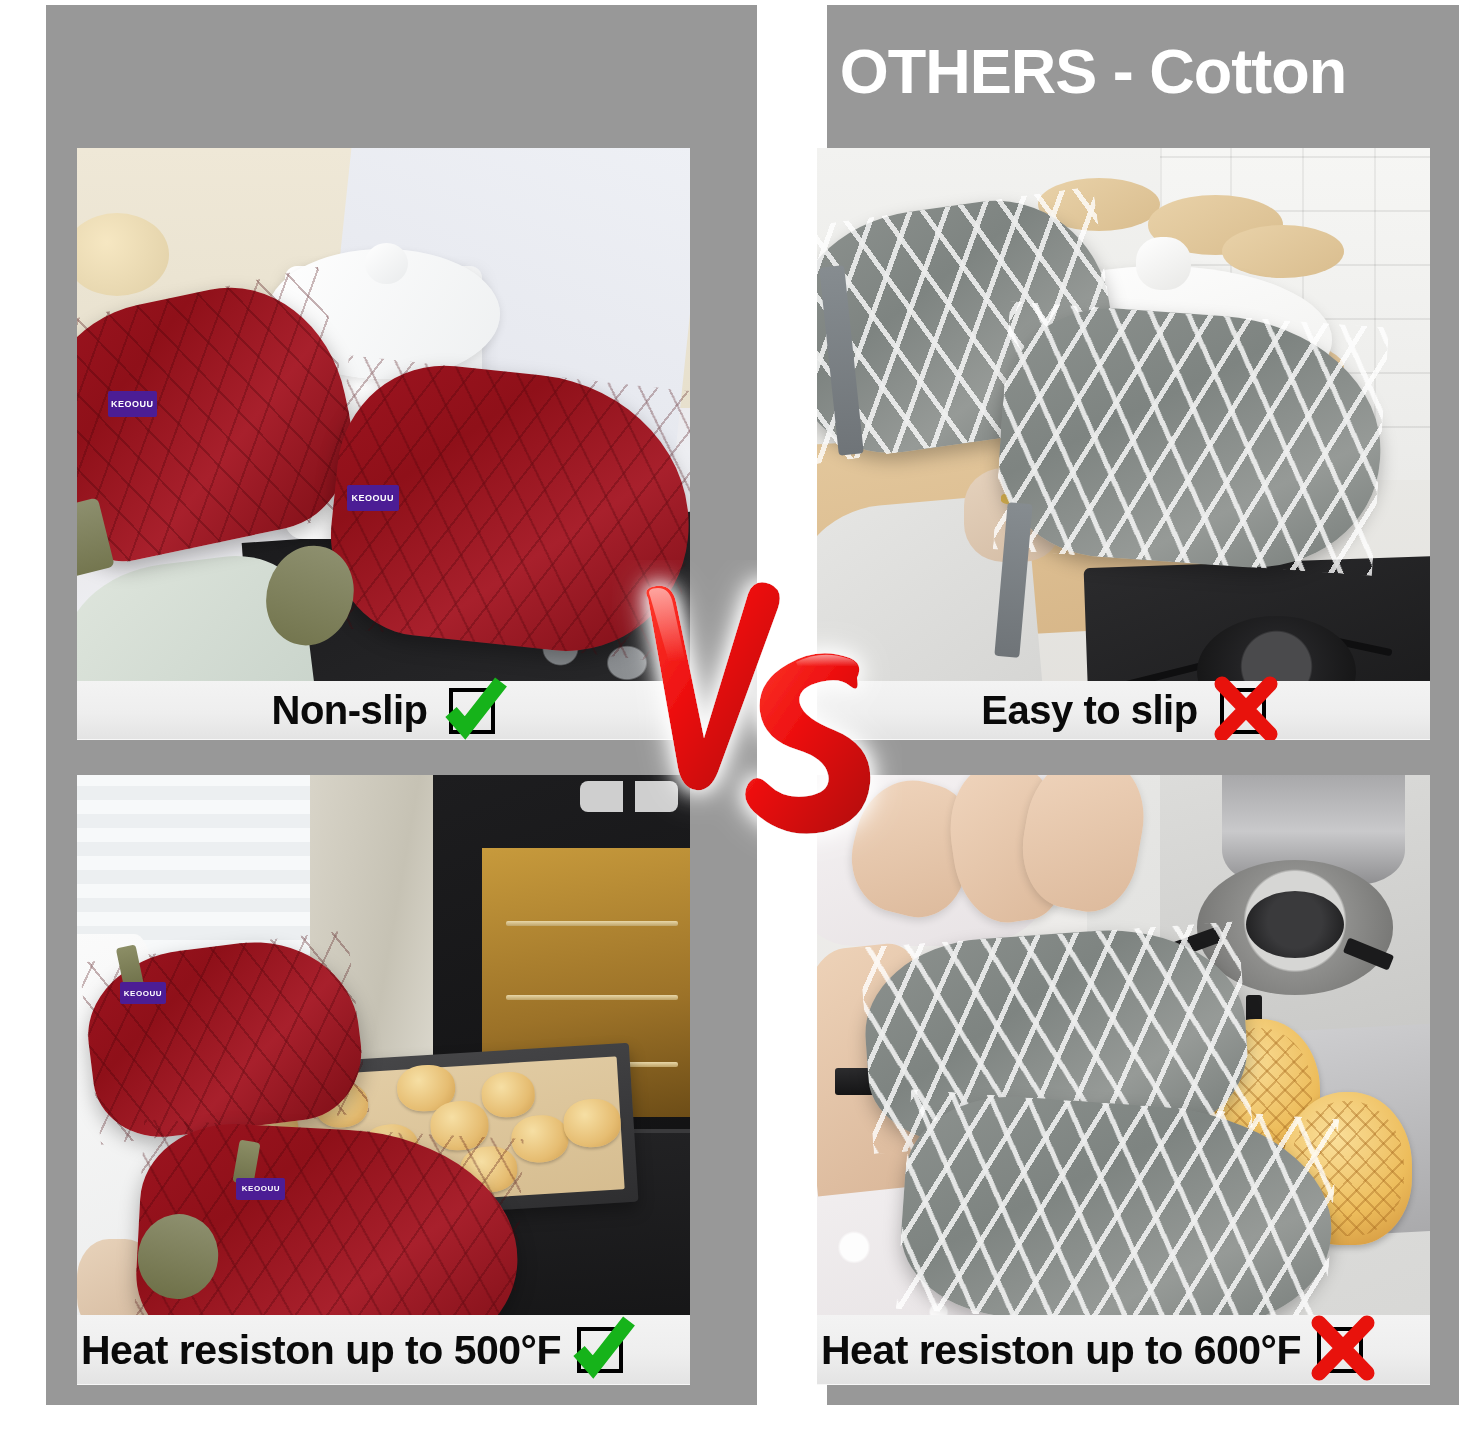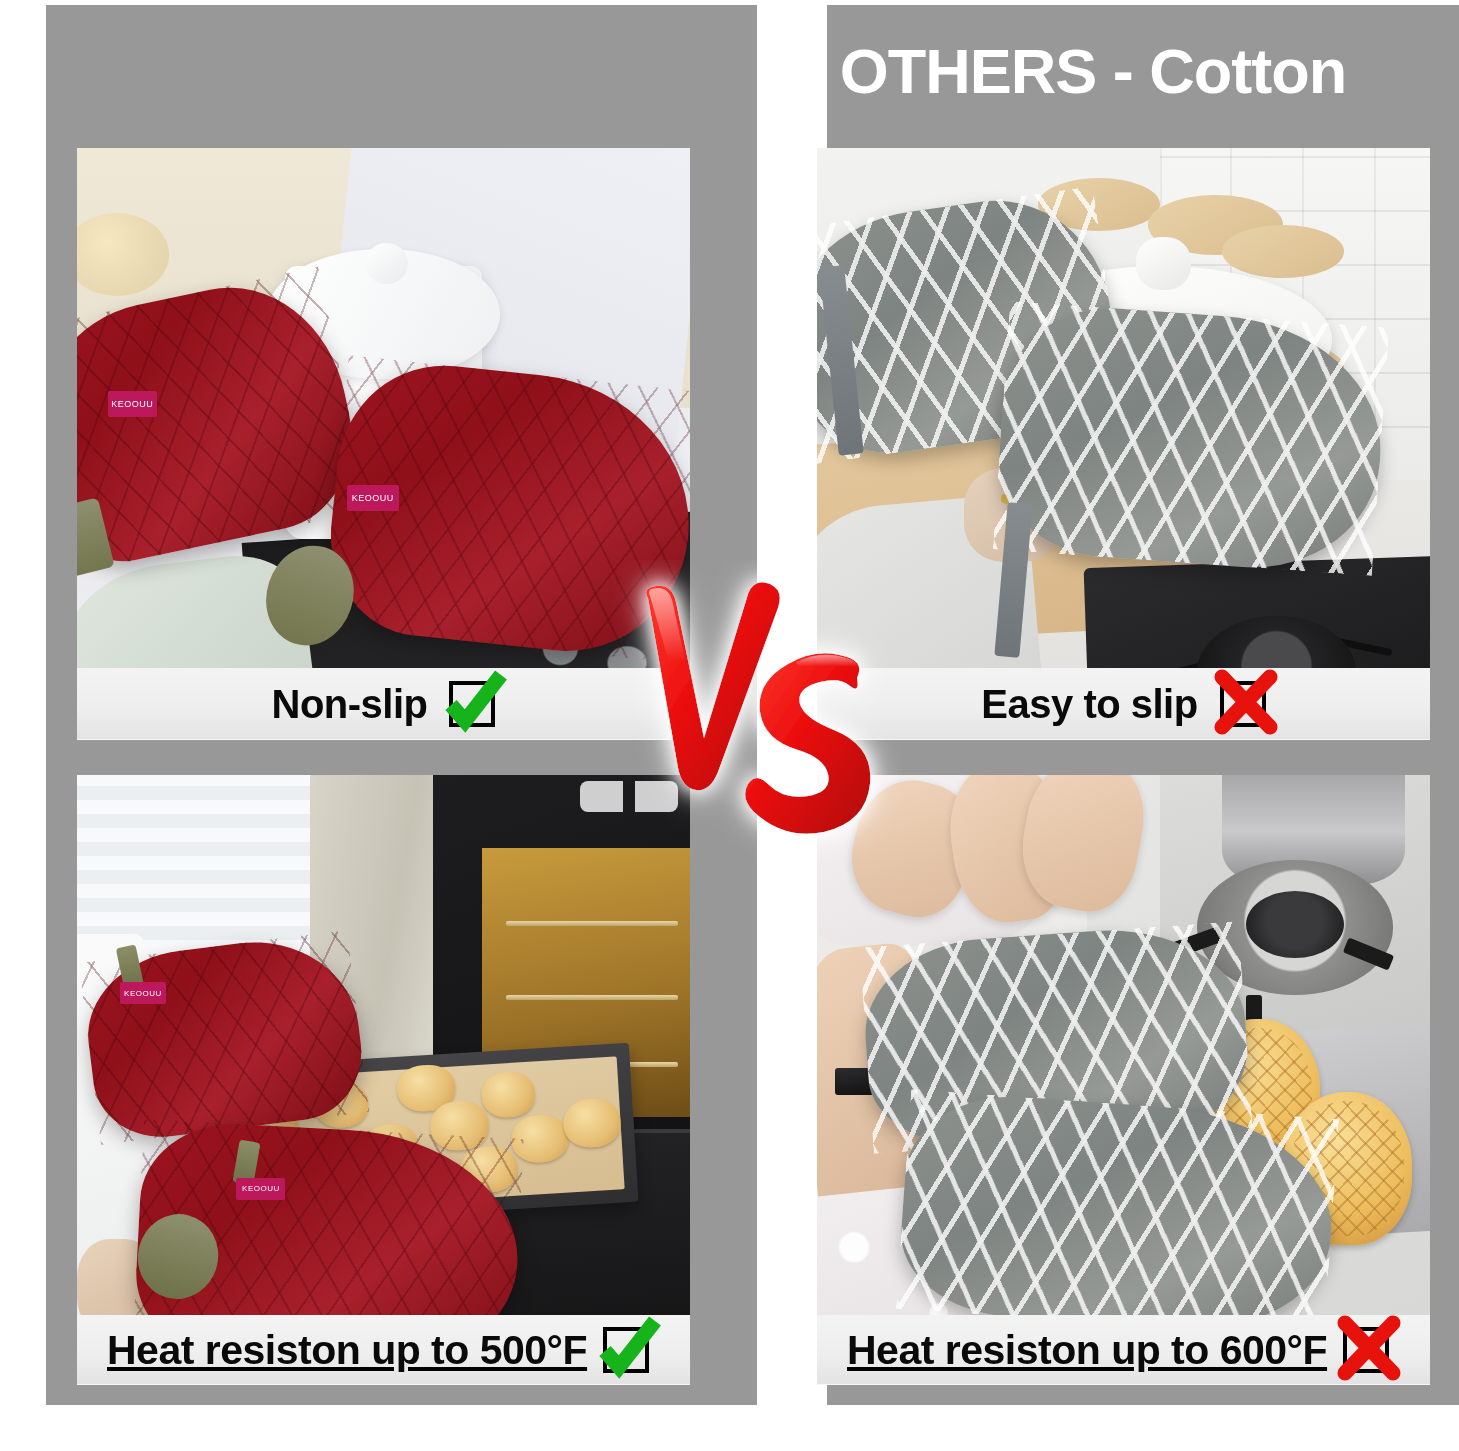--- a/index.html
+++ b/index.html
@@ -23,25 +23,25 @@
   
   .card{position:absolute;overflow:hidden;background:#ddd;}
   #card-tl{left:77px;  top:148px; width:613px; height:592px;}
   #card-tr{left:817px; top:148px; width:613px; height:592px;}
   #card-bl{left:77px;  top:775px; width:613px; height:610px;}
   #card-br{left:817px; top:775px; width:613px; height:610px;}
 
   .photo{position:absolute;left:0;top:0;right:0;bottom:0;overflow:hidden;}
 
   
-  .caption{position:absolute;left:0;right:0;bottom:0;height:72px;
+  .caption{position:absolute;left:0;right:0;bottom:0;height:59px;
            background:linear-gradient(180deg,#f3f3f3 0%,#eeeeee 55%,#e3e3e3 100%);
            display:flex;align-items:center;justify-content:center;gap:22px;
            box-shadow:0 -1px 0 rgba(255,255,255,.7) inset;}
-  #card-bl .caption,#card-br .caption{height:70px;justify-content:flex-start;padding-left:30px;gap:16px;text-decoration:underline;}
+  #card-bl .caption,#card-br .caption{height:70px;justify-content:flex-start;padding-left:4px;gap:16px;}
   .caption-text{font-size:40px;font-weight:bold;color:#0a0a0a;white-space:nowrap;
                 letter-spacing:-.5px;}
   #card-bl .caption-text,#card-br .caption-text{font-size:41px;}
 
   
   .mark{position:relative;width:46px;height:46px;flex:0 0 auto;}
   .mark .box{position:absolute;left:0;top:0;width:100%;height:100%;
              border:4px solid #000;box-sizing:border-box;}
   .mark svg{position:absolute;left:-10px;top:-14px;width:72px;height:72px;overflow:visible;}
 
@@ -76,23 +76,23 @@
       background:linear-gradient(140deg,#ffffff,#e9ebec);}
   .tl-potline{position:absolute;left:36%;top:48%;width:12%;height:14%;
       border-left:3px solid #7fc4c0;transform:rotate(4deg);opacity:.8;}
   .mitt-red{position:absolute;background:
       linear-gradient(140deg,#9d1420 0%,#8f1019 30%,#a8202c 62%,#7c0d15 100%);
       box-shadow:0 8px 20px rgba(0,0,0,.28);}
   .quilt{position:absolute;inset:0;opacity:.55;
       background:
         repeating-linear-gradient(58deg,rgba(70,4,10,.55) 0 2px,transparent 2px 26px),
         repeating-linear-gradient(-58deg,rgba(70,4,10,.5) 0 2px,transparent 2px 26px);}
-  .tag{position:absolute;background:#be185d;border-radius:2px;
+  .tag{position:absolute;background:#4c1d95;border-radius:2px;
       display:flex;align-items:center;justify-content:center;
-      color:#fff;font-weight:normal;letter-spacing:.5px;overflow:hidden;}
+      color:#fff;font-weight:bold;letter-spacing:.5px;overflow:hidden;}
   .cuff{position:absolute;background:linear-gradient(180deg,#8d8f6e,#74764f);border-radius:6px;}
   .sleeve{position:absolute;background:linear-gradient(140deg,#dfe6dd,#c7d2c9);}
   #tl-mitt1{left:-6%;top:25%;width:50%;height:42%;border-radius:40% 36% 28% 22%/48% 52% 40% 34%;transform:rotate(-12deg);}
   #tl-mitt2{left:42%;top:38%;width:58%;height:46%;border-radius:30% 46% 34% 26%/40% 54% 46% 38%;transform:rotate(6deg);}
   #tl-tag1{left:5%;top:41%;width:8%;height:4.4%;font-size:9px;}
   #tl-tag2{left:44%;top:57%;width:8.5%;height:4.4%;font-size:9px;}
   #tl-cuff1{left:-4%;top:60%;width:9%;height:12%;transform:rotate(-14deg);}
   #tl-cuff2{left:31%;top:67%;width:14%;height:17%;border-radius:50%;transform:rotate(18deg);}
   #tl-sleeve{left:-2%;top:70%;width:40%;height:32%;border-radius:44% 30% 0 0;transform:rotate(-7deg);}
   .tl-handle{position:absolute;background:linear-gradient(180deg,#9a9b72,#7d7e55);border-radius:3px;}

